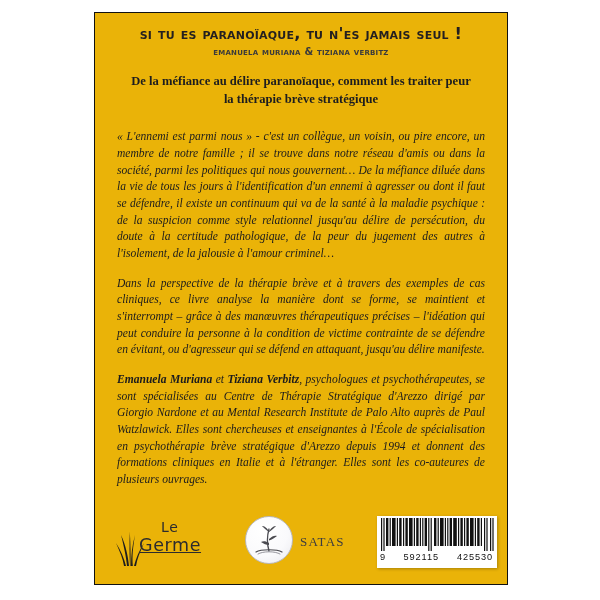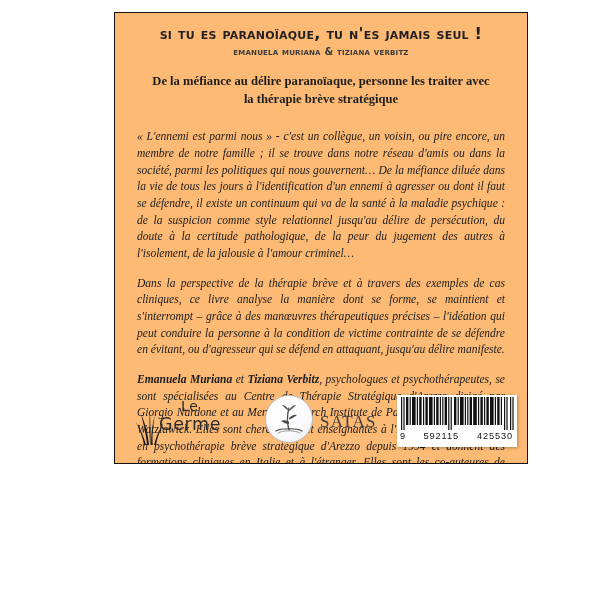--- a/index.html
+++ b/index.html
@@ -9,26 +9,25 @@
     height: 600px;
     background: #ffffff;
     font-family: "Liberation Serif", serif;
   }
 
   #book-cover {
     position: absolute;
     left: 94px;
     top: 12px;
     width: 414px;
-    height: 452px;
-    background: #fdba74;
+    height: 573px;
+    background: #eab308;
     border: 1.5px solid #111111;
     box-sizing: border-box;
     overflow: hidden;
-    margin-left: 20px;
   }
 
   
   .title-block {
     padding: 12px 14px 0 14px;
     text-align: center;
   }
 
   .book-title {
     font-family: "DejaVu Sans", sans-serif;
@@ -128,20 +127,21 @@
     letter-spacing: 0.6px;
   }
   .germe-word-germe {
     position: absolute;
     left: 24px;
     top: 17px;
     font-family: "DejaVu Sans", sans-serif;
     font-size: 17.5px;
     color: #2b2b2e;
     letter-spacing: 0.6px;
+    text-decoration: underline;
   }
 
   
   .logo-satas {
     position: relative;
     width: 128px;
     height: 56px;
     flex: 0 0 auto;
     margin-left: 26px;
     display: flex;
@@ -157,21 +157,21 @@
     flex: 0 0 auto;
   }
   .satas-mark {
     position: absolute;
     left: 0; top: 0;
     width: 46px;
     height: 46px;
   }
   .satas-word {
     font-family: "Liberation Serif", serif;
-    font-size: 24px;
+    font-size: 18px;
     color: #3b3b41;
     letter-spacing: 1.2px;
     margin-left: 7px;
     font-variant: small-caps;
     text-transform: lowercase;
   }
 
   
   .barcode-wrap {
     margin-left: auto;
@@ -207,21 +207,21 @@
 </head>
 <body>
 
 <div id="book-cover">
 
   <div class="title-block">
     <div class="book-title">Si tu es paranoïaque, tu n'es jamais seul !</div>
     <div class="book-authors">Emanuela Muriana &amp; Tiziana Verbitz</div>
   </div>
 
-  <div class="subtitle">De la méfiance au délire paranoïaque, personne les traiter avec la thérapie brève stratégique</div>
+  <div class="subtitle">De la méfiance au délire paranoïaque, comment les traiter peur la thérapie brève stratégique</div>
 
   <div class="body-copy">
     <p>« L'ennemi est parmi nous » - c'est un collègue, un voisin, ou pire encore, un membre de notre famille ; il se trouve dans notre réseau d'amis ou dans la société, parmi les politiques qui nous gouvernent… De la méfiance diluée dans la vie de tous les jours à l'identification d'un ennemi à agresser ou dont il faut se défendre, il existe un continuum qui va de la santé à la maladie psychique : de la suspicion comme style relationnel jusqu'au délire de persécution, du doute à la certitude pathologique, de la peur du jugement des autres à l'isolement, de la jalousie à l'amour criminel…</p>
     <p>Dans la perspective de la thérapie brève et à travers des exemples de cas cliniques, ce livre analyse la manière dont se forme, se maintient et s'interrompt – grâce à des manœuvres thérapeutiques précises – l'idéation qui peut conduire la personne à la condition de victime contrainte de se défendre en évitant, ou d'agresseur qui se défend en attaquant, jusqu'au délire manifeste.</p>
     <p class="para-bio"><strong>Emanuela Muriana</strong><span> et </span><strong>Tiziana Verbitz</strong><span>, psychologues et psychothérapeutes, se sont spécialisées au Centre de Thérapie Stratégique d'Arezzo dirigé par Giorgio Nardone et au Mental Research Institute de Palo Alto auprès de Paul Watzlawick. Elles sont chercheuses et enseignantes à l'École de spécialisation en psychothérapie brève stratégique d'Arezzo depuis 1994 et donnent des formations cliniques en Italie et à l'étranger. Elles sont les co-auteures de plusieurs ouvrages.</span></p>
   </div>
 
   <div class="footer-row">
 
     <div class="logo-germe">

